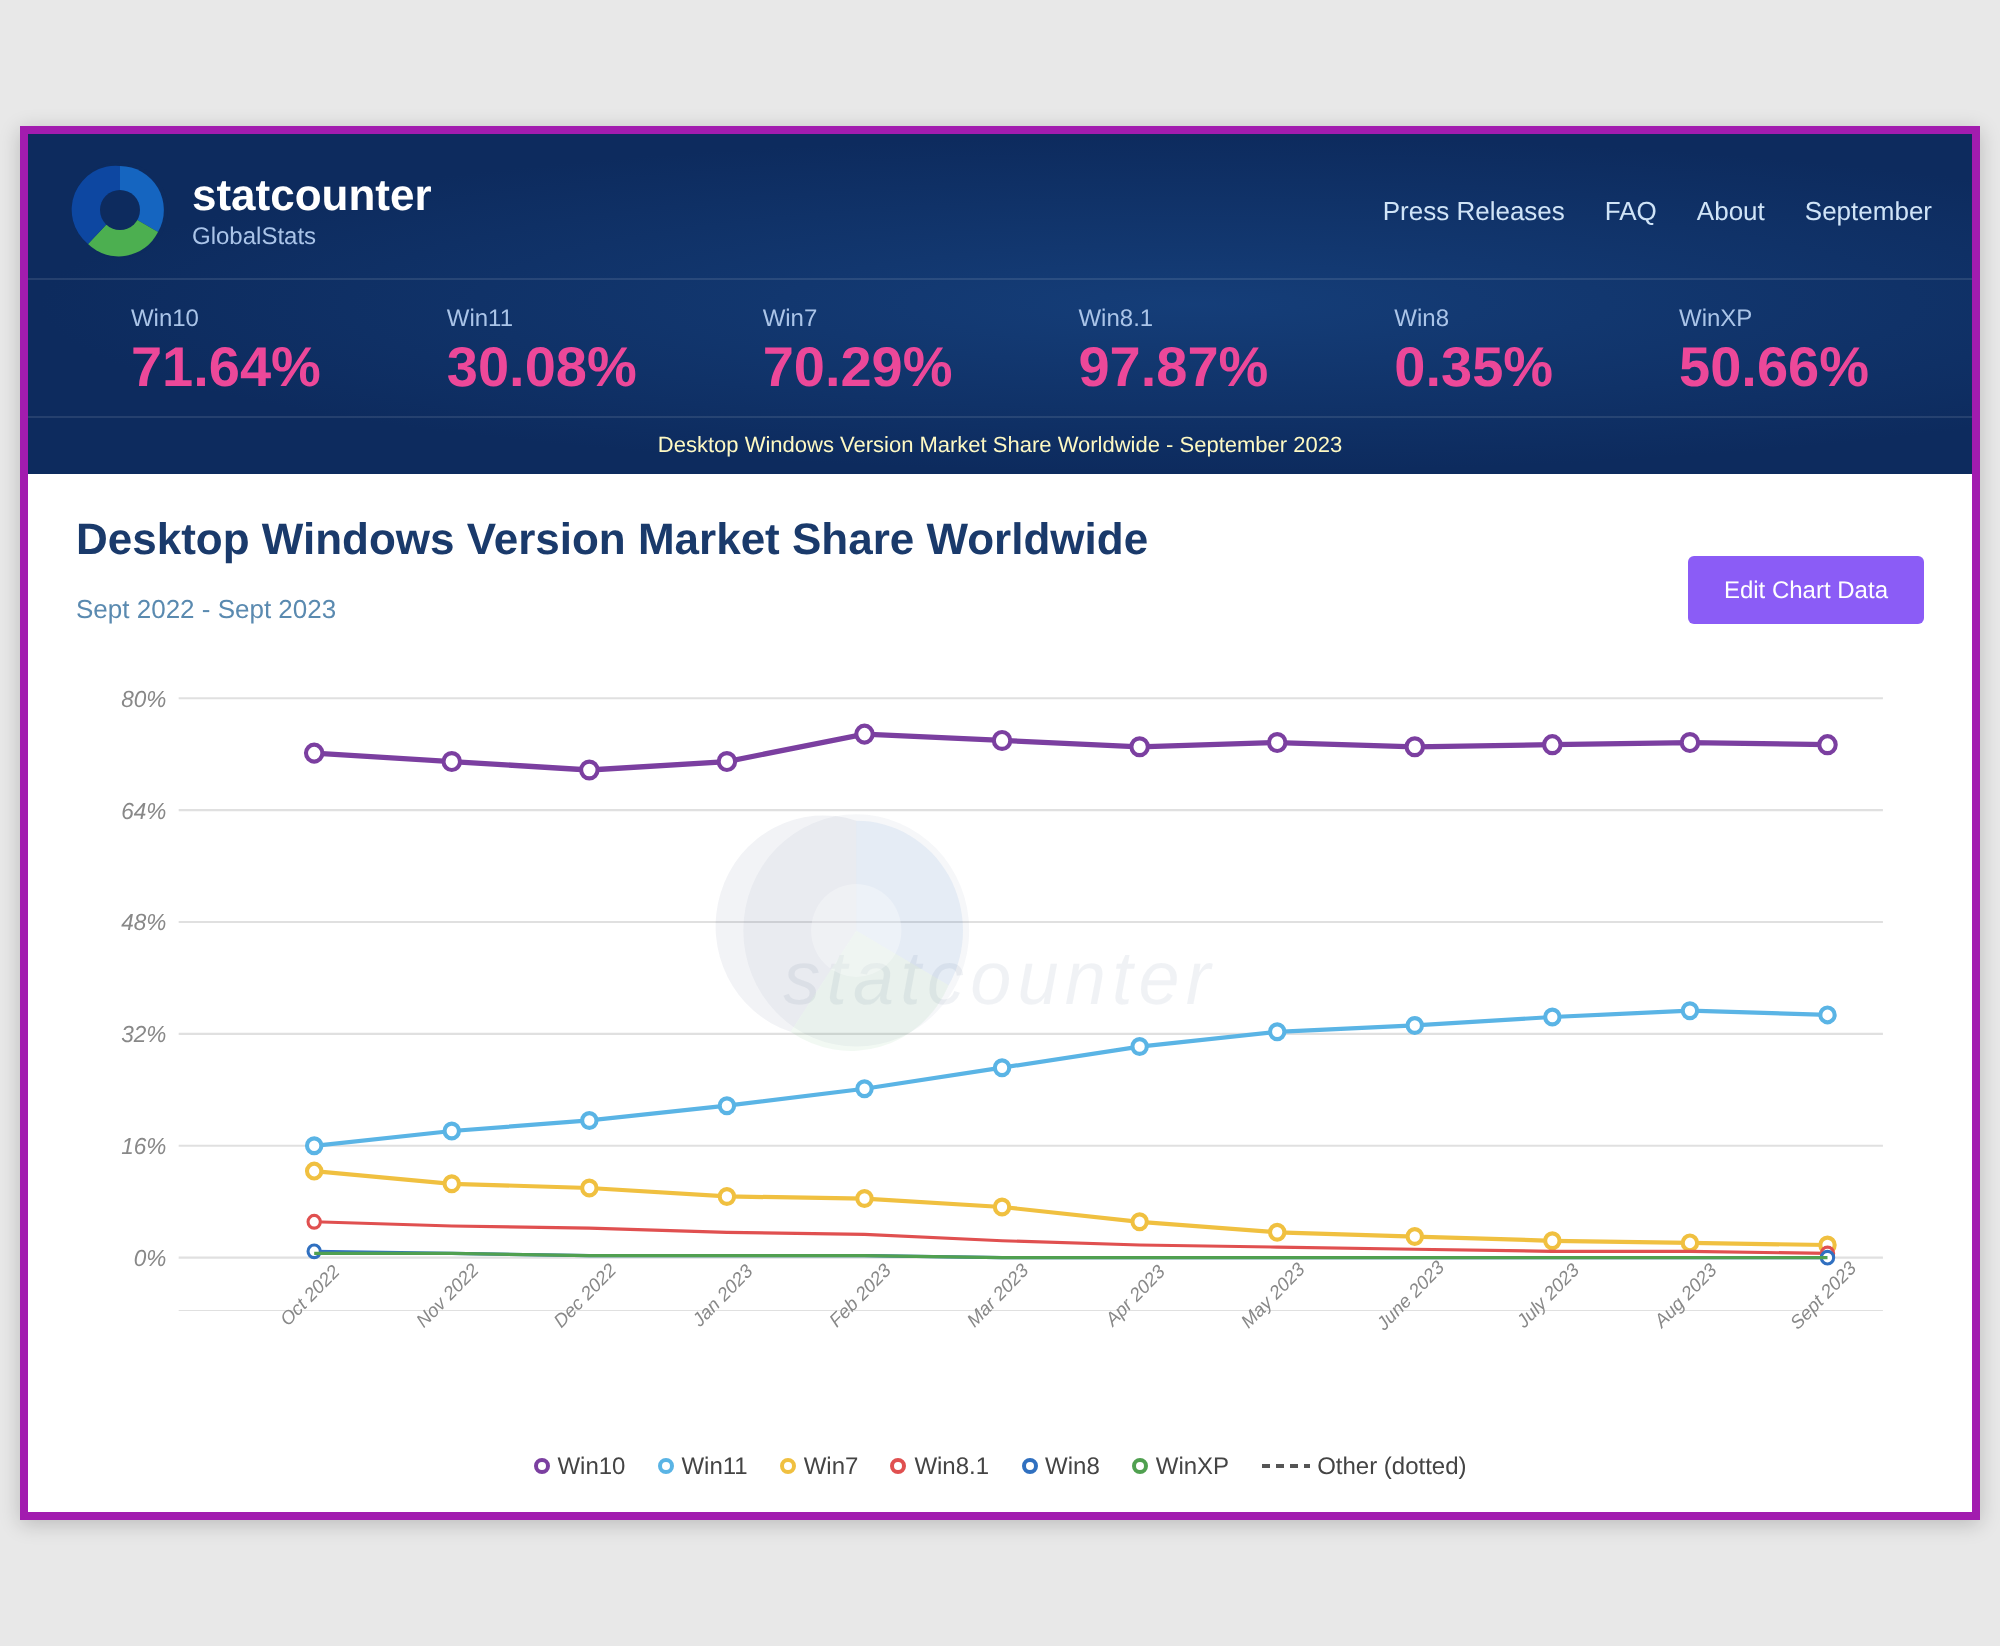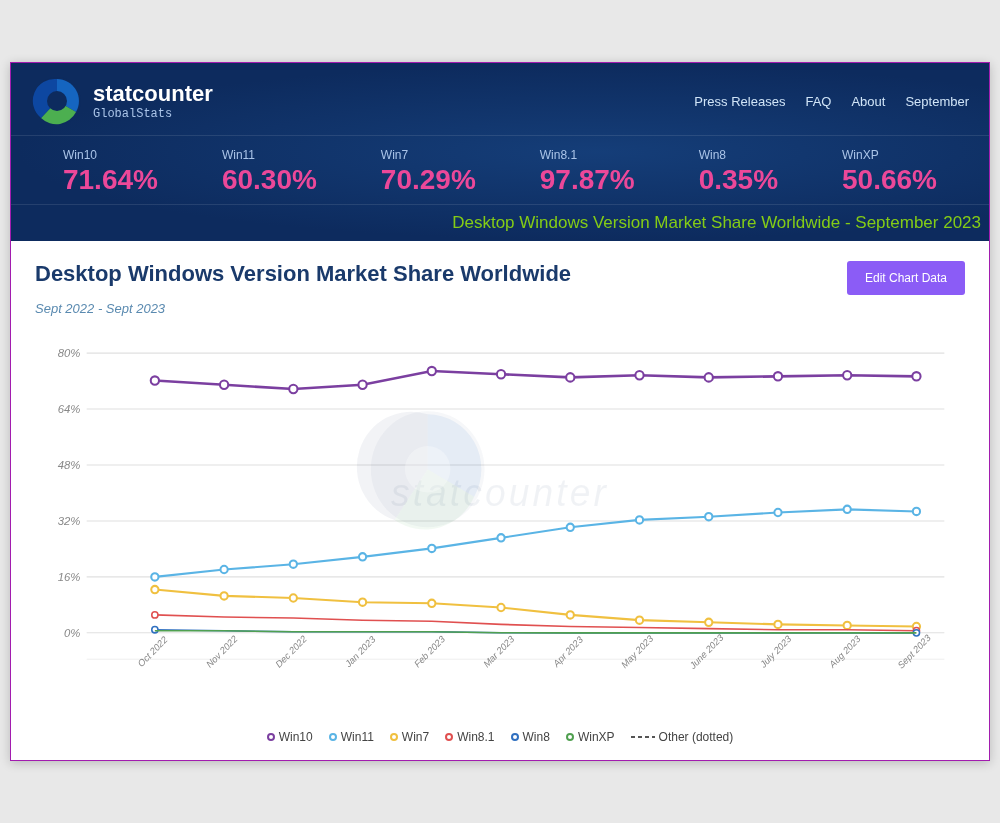--- a/index.html
+++ b/index.html
@@ -1,43 +1,43 @@
 <!DOCTYPE html>
 <html><head>
   <meta charset="utf-8">
   <style>
     * { box-sizing: border-box; margin: 0; padding: 0; }
     body { background: #e8e8e8; font-family: Arial, sans-serif; display: flex; justify-content: center; align-items: center; min-height: 100vh; }
-    .container { width: 980px; background: #fff; border: 1px solid #a21caf; box-shadow: 0 2px 10px rgba(0,0,0,0.2); }
+    .container { width: 980px; background: #fff; border: 4px solid #a21caf; box-shadow: 0 2px 10px rgba(0,0,0,0.2); }
 
     
     .header { background: #0d2b5e; color: #fff; padding: 0; position: relative; overflow: hidden; }
     .header-bg { position: absolute; inset: 0; background: radial-gradient(ellipse at 60% 50%, #1a4a8a 0%, #0d2b5e 70%); opacity: 0.6; }
     .header-top { position: relative; z-index: 2; display: flex; align-items: center; justify-content: space-between; padding: 12px 20px 8px; }
     .logo-area { display: flex; align-items: center; gap: 10px; }
     .logo-svg { width: 52px; height: 52px; }
     .logo-text h1 { font-size: 22px; font-weight: bold; color: #fff; letter-spacing: 0; }
-    .logo-text p { font-size: 12px; color: #aac4e8; font-family: Liberation Mono, monospace; }
+    .logo-text p { font-size: 12px; color: #aac4e8; }
     .nav-links { display: flex; gap: 20px; align-items: center; }
     .nav-link { color: #d0e4f7; font-size: 13px; text-decoration: none; cursor: pointer; text-align: right; }
 
     
     .stats-bar { position: relative; z-index: 2; display: flex; justify-content: space-around; padding: 12px 20px 8px; border-top: 1px solid rgba(255,255,255,0.1); }
     .stat-item { text-align: left; }
     .stat-label { font-size: 12px; color: #aac4e8; margin-bottom: 2px; }
     .stat-value { font-size: 28px; font-weight: bold; color: #ec4899; }
 
     
-    .subtitle-bar { position: relative; z-index: 2; text-align: right; padding: 8px; font-size: 17px; color: #84cc16; border-top: 1px solid rgba(255,255,255,0.1); }
+    .subtitle-bar { position: relative; z-index: 2; text-align: center; padding: 8px; font-size: 11px; color: #fef9c3; border-top: 1px solid rgba(255,255,255,0.1); }
 
     
     .chart-section { background: #fff; padding: 20px 24px 16px; }
-    .chart-header { display: flex; justify-content: space-between; align-items: flex-start; margin-bottom: 16px; }
+    .chart-header { display: flex; justify-content: space-between; align-items: flex-end; margin-bottom: 16px; }
     .chart-title h2 { font-size: 22px; color: #1a3a6b; font-weight: 600; }
-    .chart-title p { font-size: 13px; color: #5a8ab0; margin-top: 14px; font-style: italic; }
+    .chart-title p { font-size: 13px; color: #5a8ab0; margin-top: 14px; }
     .edit-btn { background: #8b5cf6; color: #fff; border: none; padding: 10px 18px; font-size: 12px; cursor: pointer; border-radius: 3px; white-space: nowrap; }
 
     
     .chart-area { position: relative; width: 100%; height: 380px; font-style: italic; }
 
     
     .legend { display: flex; justify-content: center; gap: 16px; flex-wrap: wrap; margin-top: 10px; padding-top: 8px; }
     .legend-item { display: flex; align-items: center; gap: 4px; font-size: 12px; color: #444; }
     .legend-line { width: 24px; height: 2px; display: inline-block; }
     .legend-dot { width: 8px; height: 8px; border-radius: 50%; border: 2px solid; display: inline-block; background: #fff; }
@@ -71,21 +71,21 @@
         <a class="nav-link">September</a>
       </nav>
     </div>
     <div class="stats-bar">
       <div class="stat-item">
         <div class="stat-label">Win10</div>
         <div class="stat-value">71.64%</div>
       </div>
       <div class="stat-item">
         <div class="stat-label">Win11</div>
-        <div class="stat-value">60.30%</div>
+        <div class="stat-value">30.08%</div>
       </div>
       <div class="stat-item">
         <div class="stat-label">Win7</div>
         <div class="stat-value">70.29%</div>
       </div>
       <div class="stat-item">
         <div class="stat-label">Win8.1</div>
         <div class="stat-value">97.87%</div>
       </div>
       <div class="stat-item">

